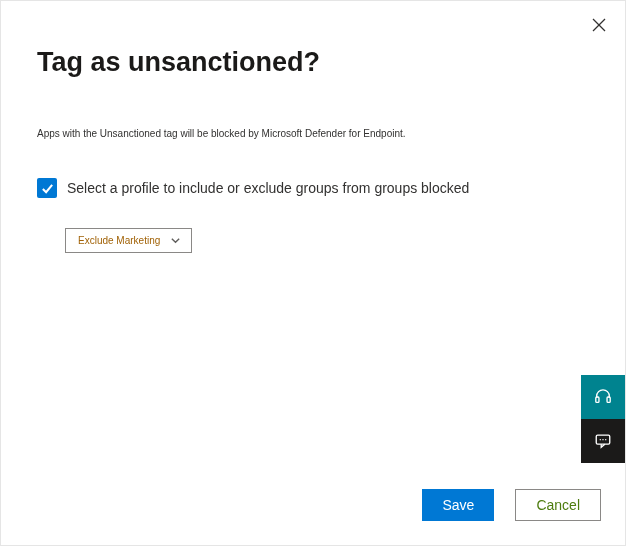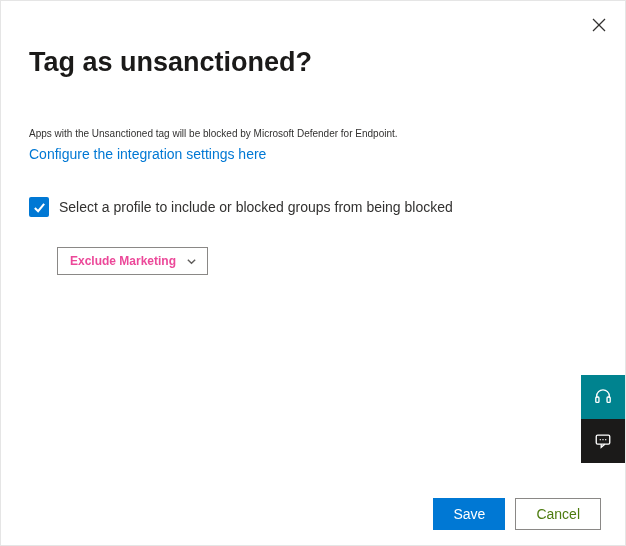--- a/index.html
+++ b/index.html
@@ -9,21 +9,21 @@
     }
     body {
       font-family: "Segoe UI", -apple-system, BlinkMacSystemFont, sans-serif;
       background: #fff;
       width: 626px;
       height: 546px;
       position: relative;
       border: 1px solid #e5e5e5;
     }
     .dialog {
-      padding: 24px 28px;
+      padding: 24px 36px;
       height: 100%;
       position: relative;
     }
     .close-btn {
       position: absolute;
       top: 12px;
       right: 14px;
       width: 24px;
       height: 24px;
       cursor: pointer;
@@ -92,37 +92,37 @@
       margin-left: 28px;
       display: inline-flex;
       align-items: center;
       border: 1px solid #8a8886;
       padding: 6px 10px 6px 12px;
       gap: 10px;
       cursor: pointer;
       background: #fff;
     }
     .dropdown-label {
-      font-size: 12px;
-      font-weight: 700;
-      color: #ec4899;
+      font-size: 10px;
+      font-weight: 400;
+      color: #a16207;
     }
     .dropdown svg {
       width: 11px;
       height: 11px;
       stroke: #605e5c;
       stroke-width: 1.5;
       fill: none;
     }
     .footer {
       position: absolute;
-      bottom: 15px;
+      bottom: 24px;
       right: 24px;
       display: flex;
-      gap: 10px;
+      gap: 21px;
     }
     .btn {
       font-size: 14px;
       padding: 7px 20px;
       border: none;
       cursor: pointer;
       font-family: inherit;
     }
     .btn-primary {
       background: #0078d4;
@@ -171,29 +171,28 @@
   <button class="close-btn">
     <svg viewBox="0 0 14 14">
       <line x1="1" y1="1" x2="13" y2="13"></line>
       <line x1="13" y1="1" x2="1" y2="13"></line>
     </svg>
   </button>
 
   <h1 class="title">Tag as unsanctioned?</h1>
 
   <p class="description">Apps with the Unsanctioned tag will be blocked by Microsoft Defender for Endpoint.</p>
-  <a class="link">Configure the integration settings here</a>
 
   <div class="checkbox-row">
     <div class="checkbox">
       <svg viewBox="0 0 14 14">
         <polyline points="2,7.5 5.5,11 12,3"></polyline>
       </svg>
     </div>
-    <span class="checkbox-label">Select a profile to include or blocked groups from being blocked</span>
+    <span class="checkbox-label">Select a profile to include or exclude groups from groups blocked</span>
   </div>
 
   <div class="dropdown">
     <span class="dropdown-label">Exclude Marketing</span>
     <svg viewBox="0 0 12 12">
       <polyline points="2,4 6,8 10,4"></polyline>
     </svg>
   </div>
 
   <div class="float-buttons">

